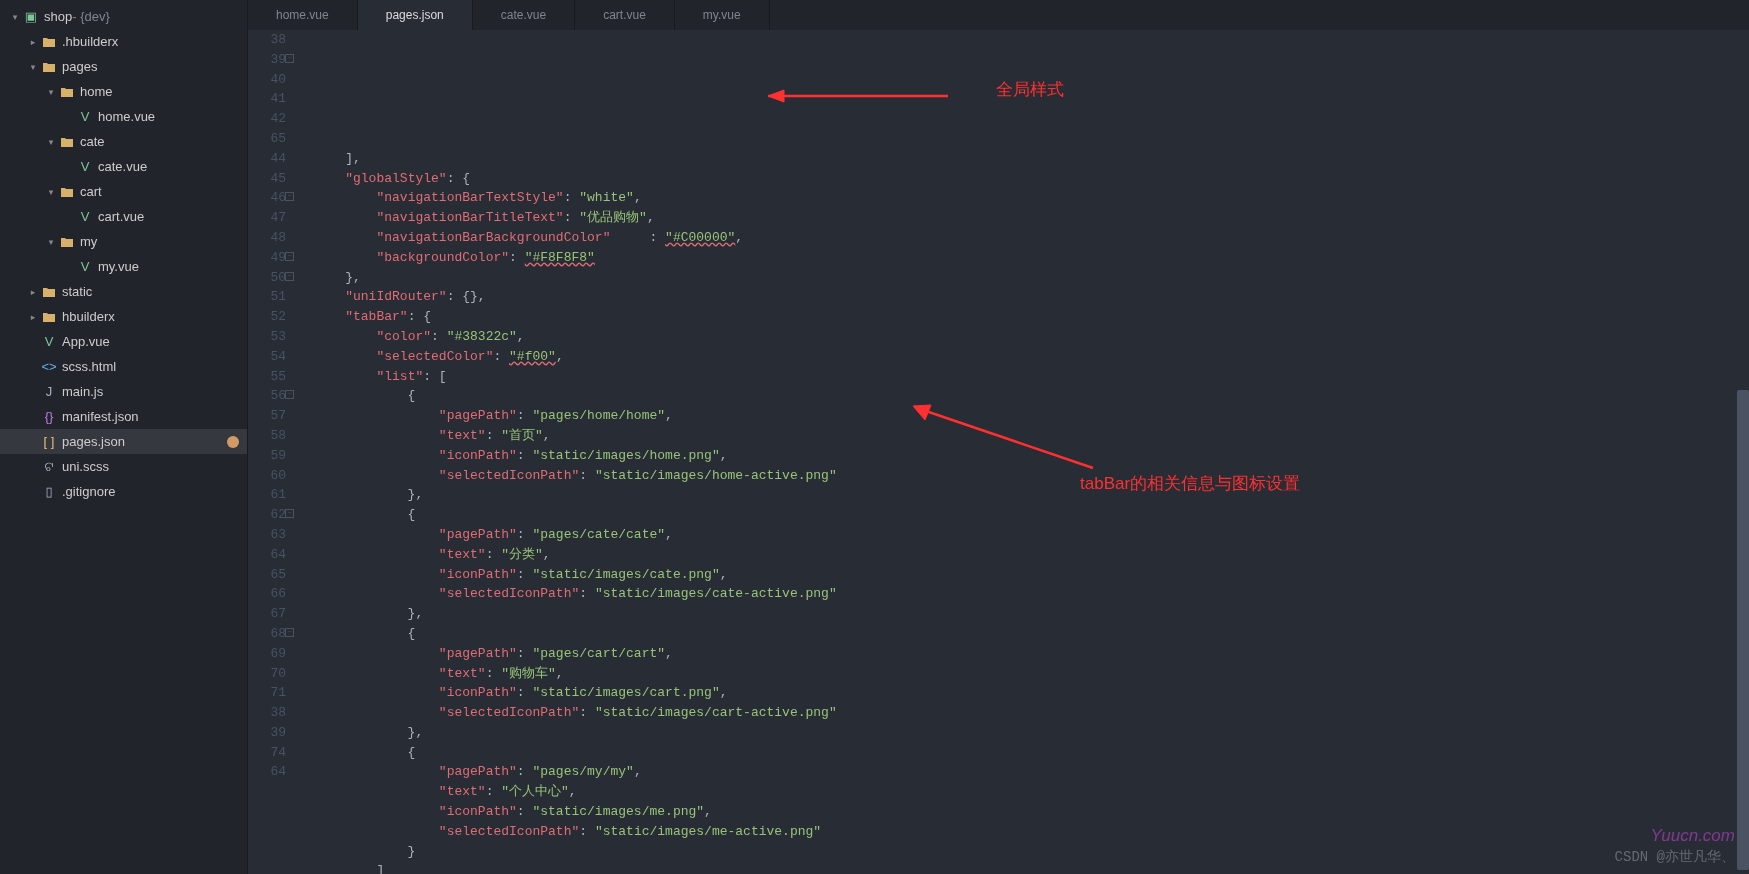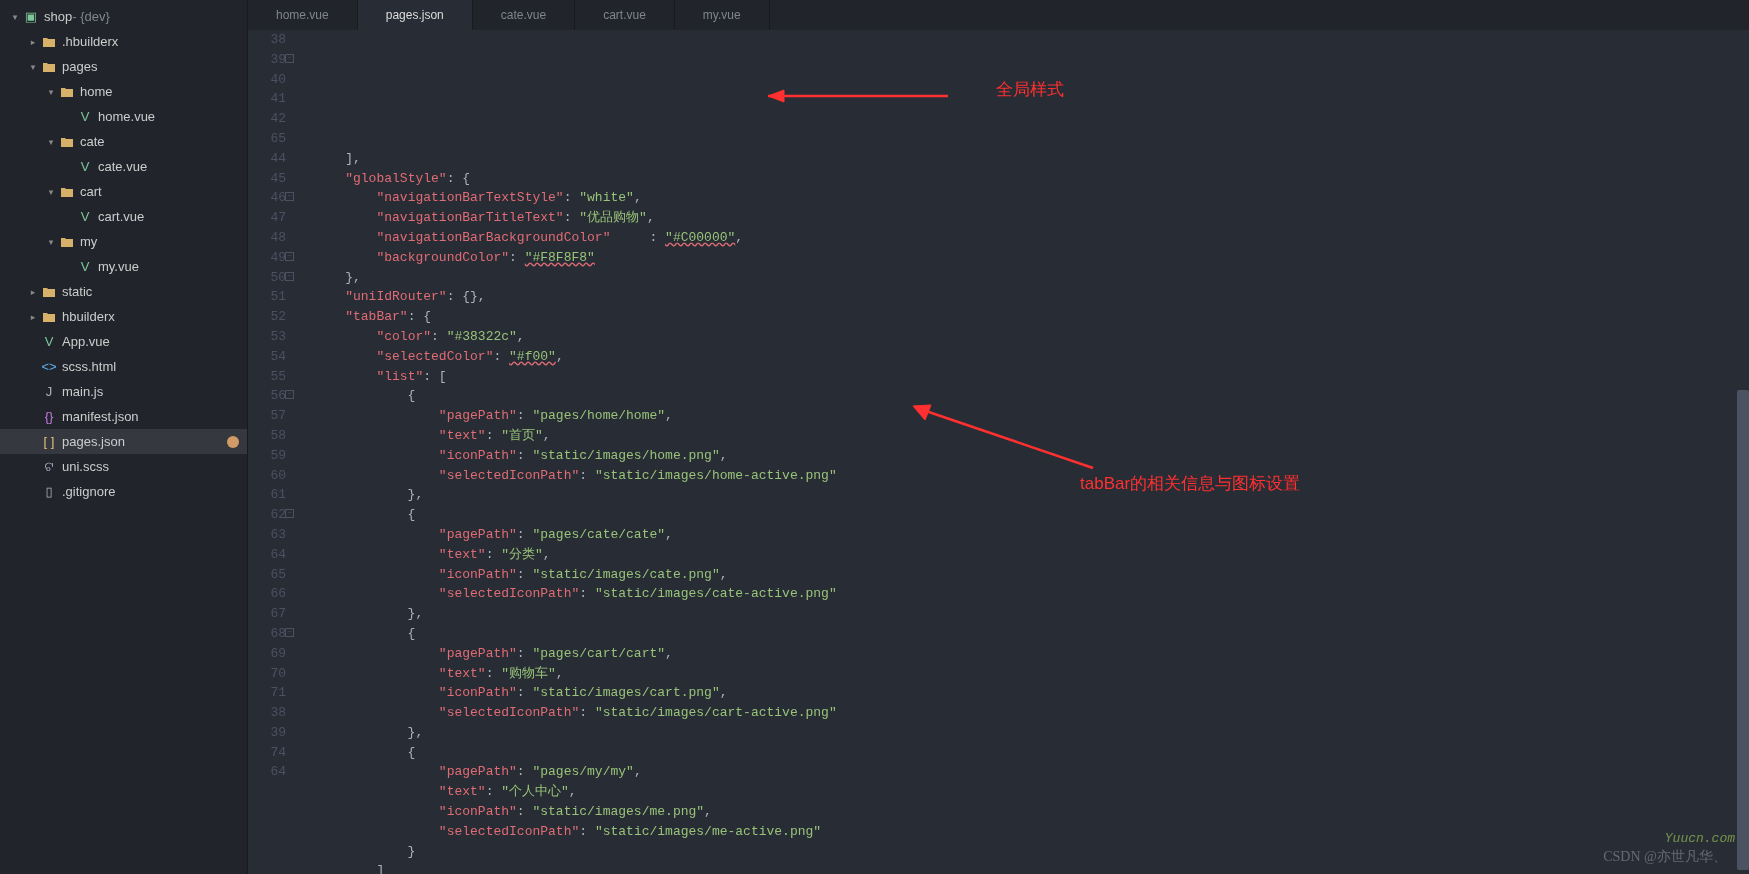--- a/index.html
+++ b/index.html
@@ -138,33 +138,33 @@
     }
     .scrollbar-thumb {
       position: absolute;
       width: 12px;
       background: #4b5363;
       border-radius: 2px;
     }
     .watermark-br {
       position: absolute;
       bottom: 8px;
-      right: 22px;
+      right: 14px;
       color: #7d8391;
-      font-family: Liberation Serif, serif;
+      font-family: Liberation Mono, monospace;
       font-size: 14px;
       opacity: 0.7;
     }
     .watermark-site {
       position: absolute;
       bottom: 28px;
       right: 14px;
-      color: #bef264;
-      font-family: Liberation Mono, monospace;
-      font-size: 13px;
+      color: #d946ef;
+      font-family: Liberation Sans, sans-serif;
+      font-size: 17px;
       opacity: 0.5;
       font-style: italic;
     }
   </style>
 </head>
 <body>
 
 <div class="container">
   <div class="sidebar">
     <div class="tree" id="tree">

